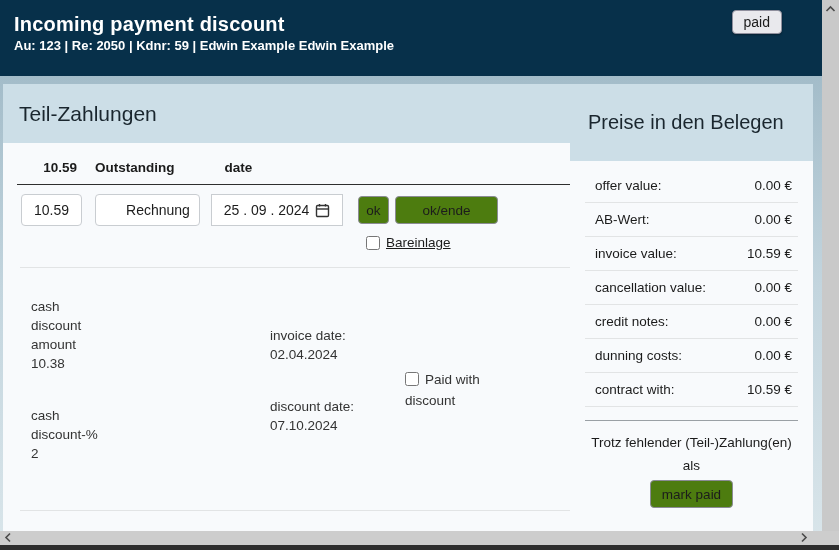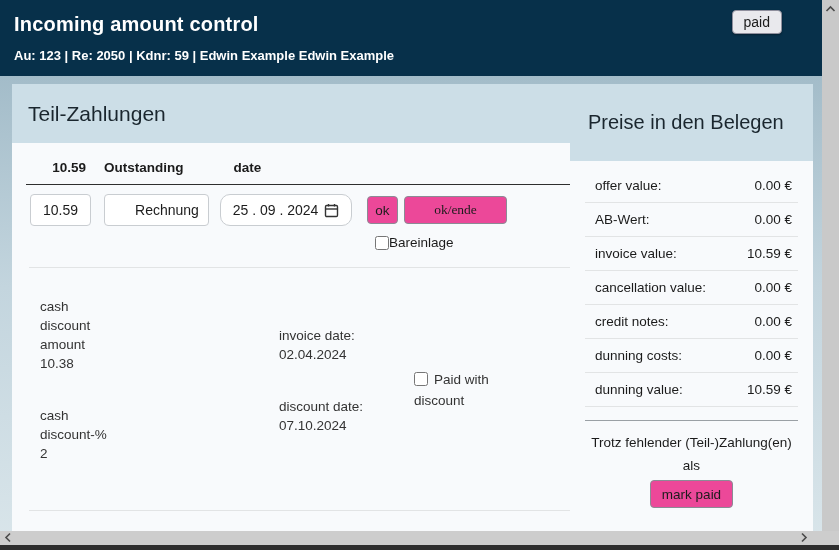--- a/index.html
+++ b/index.html
@@ -2,56 +2,56 @@
 <html><head>
 <meta charset="utf-8">
 <style>
   html,body{margin:0;padding:0;background:#fff;}
   *{box-sizing:border-box;font-family:"Liberation Sans","DejaVu Sans",sans-serif;}
   .viewport{position:relative;width:839px;height:550px;overflow:hidden;background:#fff;}
 
   
   .topbar{position:absolute;left:0;top:0;width:822px;height:76px;background:#07304a;color:#fff;}
   .topbar-title{position:absolute;left:14px;top:13px;font-size:20px;font-weight:bold;letter-spacing:.2px;}
-  .topbar-subtitle{position:absolute;left:14px;top:48px;font-size:13px;font-weight:bold;}
+  .topbar-subtitle{position:absolute;left:14px;top:38px;font-size:13px;font-weight:bold;}
   .close-btn{position:absolute;top:10px;right:40px;background:#e9e9ed;border:1px solid #8f8f9d;
     border-radius:4px;font-size:14px;color:#1c1c1c;padding:3px 11px;cursor:pointer;
     box-shadow:0 1px 2px rgba(0,0,0,.35);}
 
   
   .content-bg{position:absolute;left:0;top:76px;width:822px;height:469px;
     background:linear-gradient(180deg,#a3bcc9 0%,#c3d5de 45%,#d9e5ea 100%);}
 
   .panel{position:absolute;top:8px;background:#f8fafc;}
-  .panel-left{left:12px;width:617px;height:461px;}
+  .panel-left{left:3px;width:617px;height:461px;}
   .panel-right{left:570px;width:243px;height:461px;}
   .panel-header{background:#ccdee7;color:#1a262e;display:flex;align-items:center;}
   .panel-left .panel-header{height:59px;padding-left:16px;font-size:21px;}
   .panel-right .panel-header{height:77px;padding-left:18px;font-size:20px;}
 
   
   .cols-row{display:flex;padding:17px 17px 0 14px;font-size:13.5px;font-weight:bold;color:#1b1b1b;}
   .col-amount{width:60px;text-align:right;}
   .col-outstanding{margin-left:18px;}
   .col-date{margin-left:50px;text-align:center;}
   .dark-rule{border:none;border-top:1px solid #2e2e2e;margin:9px 17px 0 14px;}
   .light-rule{border:none;border-top:1px solid #e2e4e5;margin:0 17px;}
 
   .form-row{display:flex;align-items:center;margin:9px 0 0 18px;}
   .ti{border:1px solid #c9cdd1;border-radius:4px;background:#fff;height:32px;font-size:14px;
     color:#1c1c1c;text-align:center;padding:0 4px;}
   .ti-amount{width:61px;}
   .ti-type{width:105px;margin-left:13px;padding-left:25px;}
   .date-box{width:132px;margin-left:11px;display:flex;align-items:center;justify-content:center;
-    gap:6px;border:1px solid #c9cdd1;border-radius:10px;background:#fff;height:32px;font-size:14px;color:#1c1c1c;}
-  .btn{background:#ec4899;border:1px solid #8b8b95;border-radius:4px;font-size:13.5px;color:#1c1c1c;
+    gap:6px;border:1px solid #c9cdd1;border-radius:0;background:#fff;height:32px;font-size:14px;color:#1c1c1c;}
+  .btn{background:#4d7c0f;border:1px solid #8b8b95;border-radius:4px;font-size:13.5px;color:#1c1c1c;
     height:28px;cursor:pointer;}
   .btn-ok{margin-left:15px;width:31px;}
-  .btn-okende{margin-left:6px;width:103px;font-family:Liberation Serif, serif;}
-  .checkbox-row{display:flex;align-items:center;margin:9px 0 0 363px;font-size:13.5px;color:#1b1b1b;}
+  .btn-okende{margin-left:6px;width:103px;}
+  .checkbox-row{display:flex;align-items:center;gap:6px;margin:9px 0 0 363px;font-size:13.5px;color:#1b1b1b;text-decoration:underline;}
   input[type="checkbox"]{width:14px;height:14px;margin:0;accent-color:#fff;}
   .rule-above-info{margin-top:17px;}
   .info-grid{display:flex;padding:10px 0 0 28px;font-size:13.5px;color:#333;line-height:19px;align-items:center;}
   .ig-col1{width:95px;white-space:pre-line;}
   .ig-col1 .blk2{margin-top:14px;}
   .ig-col2{width:110px;margin-left:144px;white-space:pre-line;}
   .ig-col2 .blk2{margin-top:14px;}
   .ig-col3{width:118px;margin-left:25px;margin-top:20px;line-height:21px;}
   .ig-col3 input[type="checkbox"]{vertical-align:-2px;margin-right:6px;}
   .rule-below-info{margin-top:28px;}
@@ -77,21 +77,21 @@
   .bottom-strip{position:absolute;left:0;top:545px;width:839px;height:5px;background:#2e2e2e;}
 </style>
 </head>
 <body>
 
 <div class="viewport">
 
   <div class="content-bg"></div>
 
   <div class="topbar">
-    <div class="topbar-title">Incoming amount control</div>
+    <div class="topbar-title">Incoming payment discount</div>
     <div class="topbar-subtitle">Au: 123 | Re: 2050 | Kdnr: 59 | Edwin Example Edwin Example</div>
     <button class="close-btn">paid</button>
   </div>
 
   <div class="content-bg" style="background:none;pointer-events:none;"></div>
   <div class="panel panel-left" style="top:84px;">
     <div class="panel-header">
       <span>Teil-Zahlungen</span>
     </div>
     <div>
@@ -173,21 +173,21 @@
       </div>
       <div class="price-row">
         <span>credit notes:</span>
         <span>0.00 €</span>
       </div>
       <div class="price-row">
         <span>dunning costs:</span>
         <span>0.00 €</span>
       </div>
       <div class="price-row">
-        <span>dunning value:</span>
+        <span>contract with:</span>
         <span>10.59 €</span>
       </div>
     </div>
     <hr class="rp-hr">
     <div class="rp-footer">Trotz fehlender (Teil-)Zahlung(en)</div>
     <div class="rp-footer-line2">als</div>
     <div class="mark-paid-wrap">
       <button class="btn btn-markpaid">mark paid</button>
     </div>
   </div>

